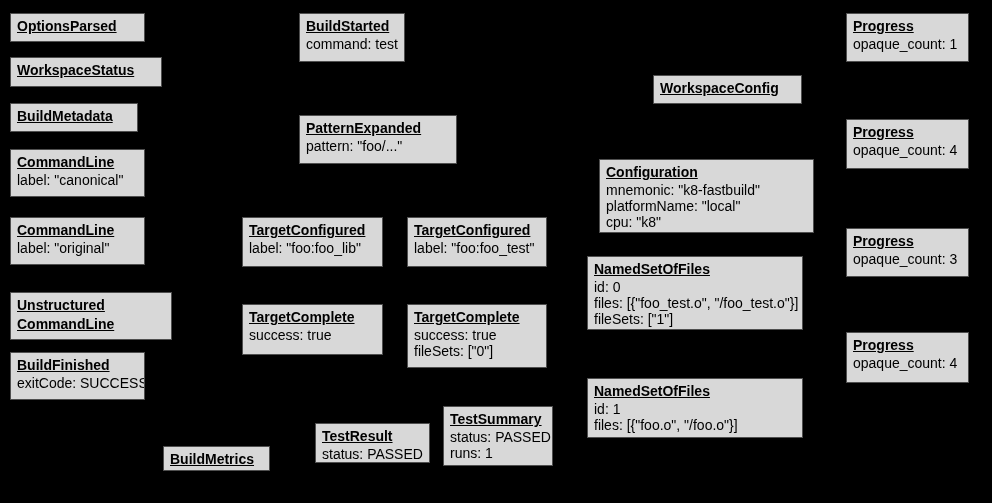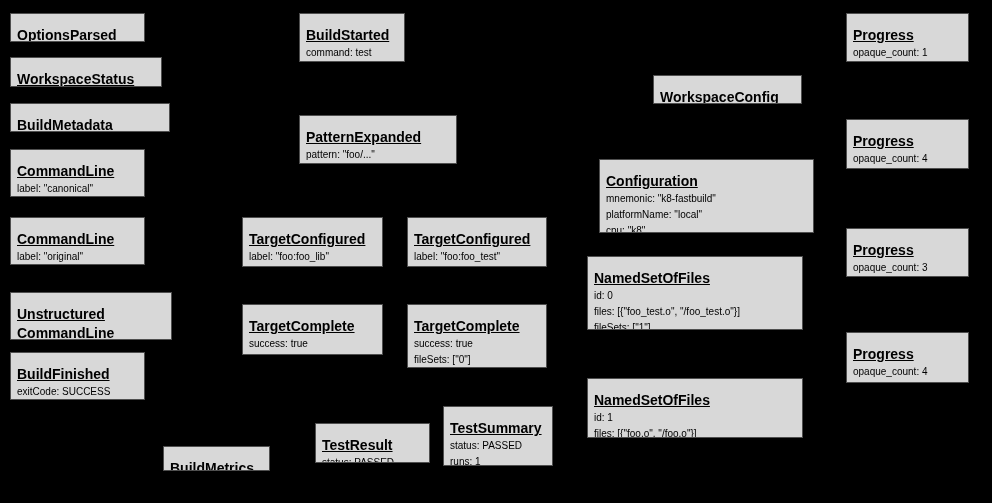--- a/index.html
+++ b/index.html
@@ -15,51 +15,51 @@
     width: 992px;
     height: 503px;
     background: var(--bg);
     font-family: "Liberation Sans", sans-serif;
     overflow: hidden;
   }
   .box {
     position: absolute;
     background: var(--node-fill);
     border: 1.5px solid var(--node-border);
-    padding: 12px 6px 3px 6px;
+    padding: 3px 6px 3px 6px;
     color: var(--text);
     overflow: hidden;
   }
   .box-title {
     font-size: 14px;
     font-weight: bold;
     line-height: 19px;
     text-decoration: underline;
     white-space: pre-line;
   }
   .box-line {
-    font-size: 10px;
+    font-size: 14px;
     line-height: 16px;
     white-space: nowrap;
   }
 </style>
 </head>
 <body>
 
 <div class="canvas">
 
   <div class="box" style="left:10px;top:13px;width:135px;height:29px">
     <div class="box-title">OptionsParsed</div>
   </div>
 
   <div class="box" style="left:10px;top:57px;width:152px;height:30px">
     <div class="box-title">WorkspaceStatus</div>
   </div>
 
-  <div class="box" style="left:10px;top:103px;width:160px;height:29px">
+  <div class="box" style="left:10px;top:103px;width:128px;height:29px">
     <div class="box-title">BuildMetadata</div>
   </div>
 
   <div class="box" style="left:10px;top:149px;width:135px;height:48px">
     <div class="box-title">CommandLine</div>
     <div class="box-line">label: "canonical"</div>
   </div>
 
   <div class="box" style="left:10px;top:217px;width:135px;height:48px">
     <div class="box-title">CommandLine</div>

